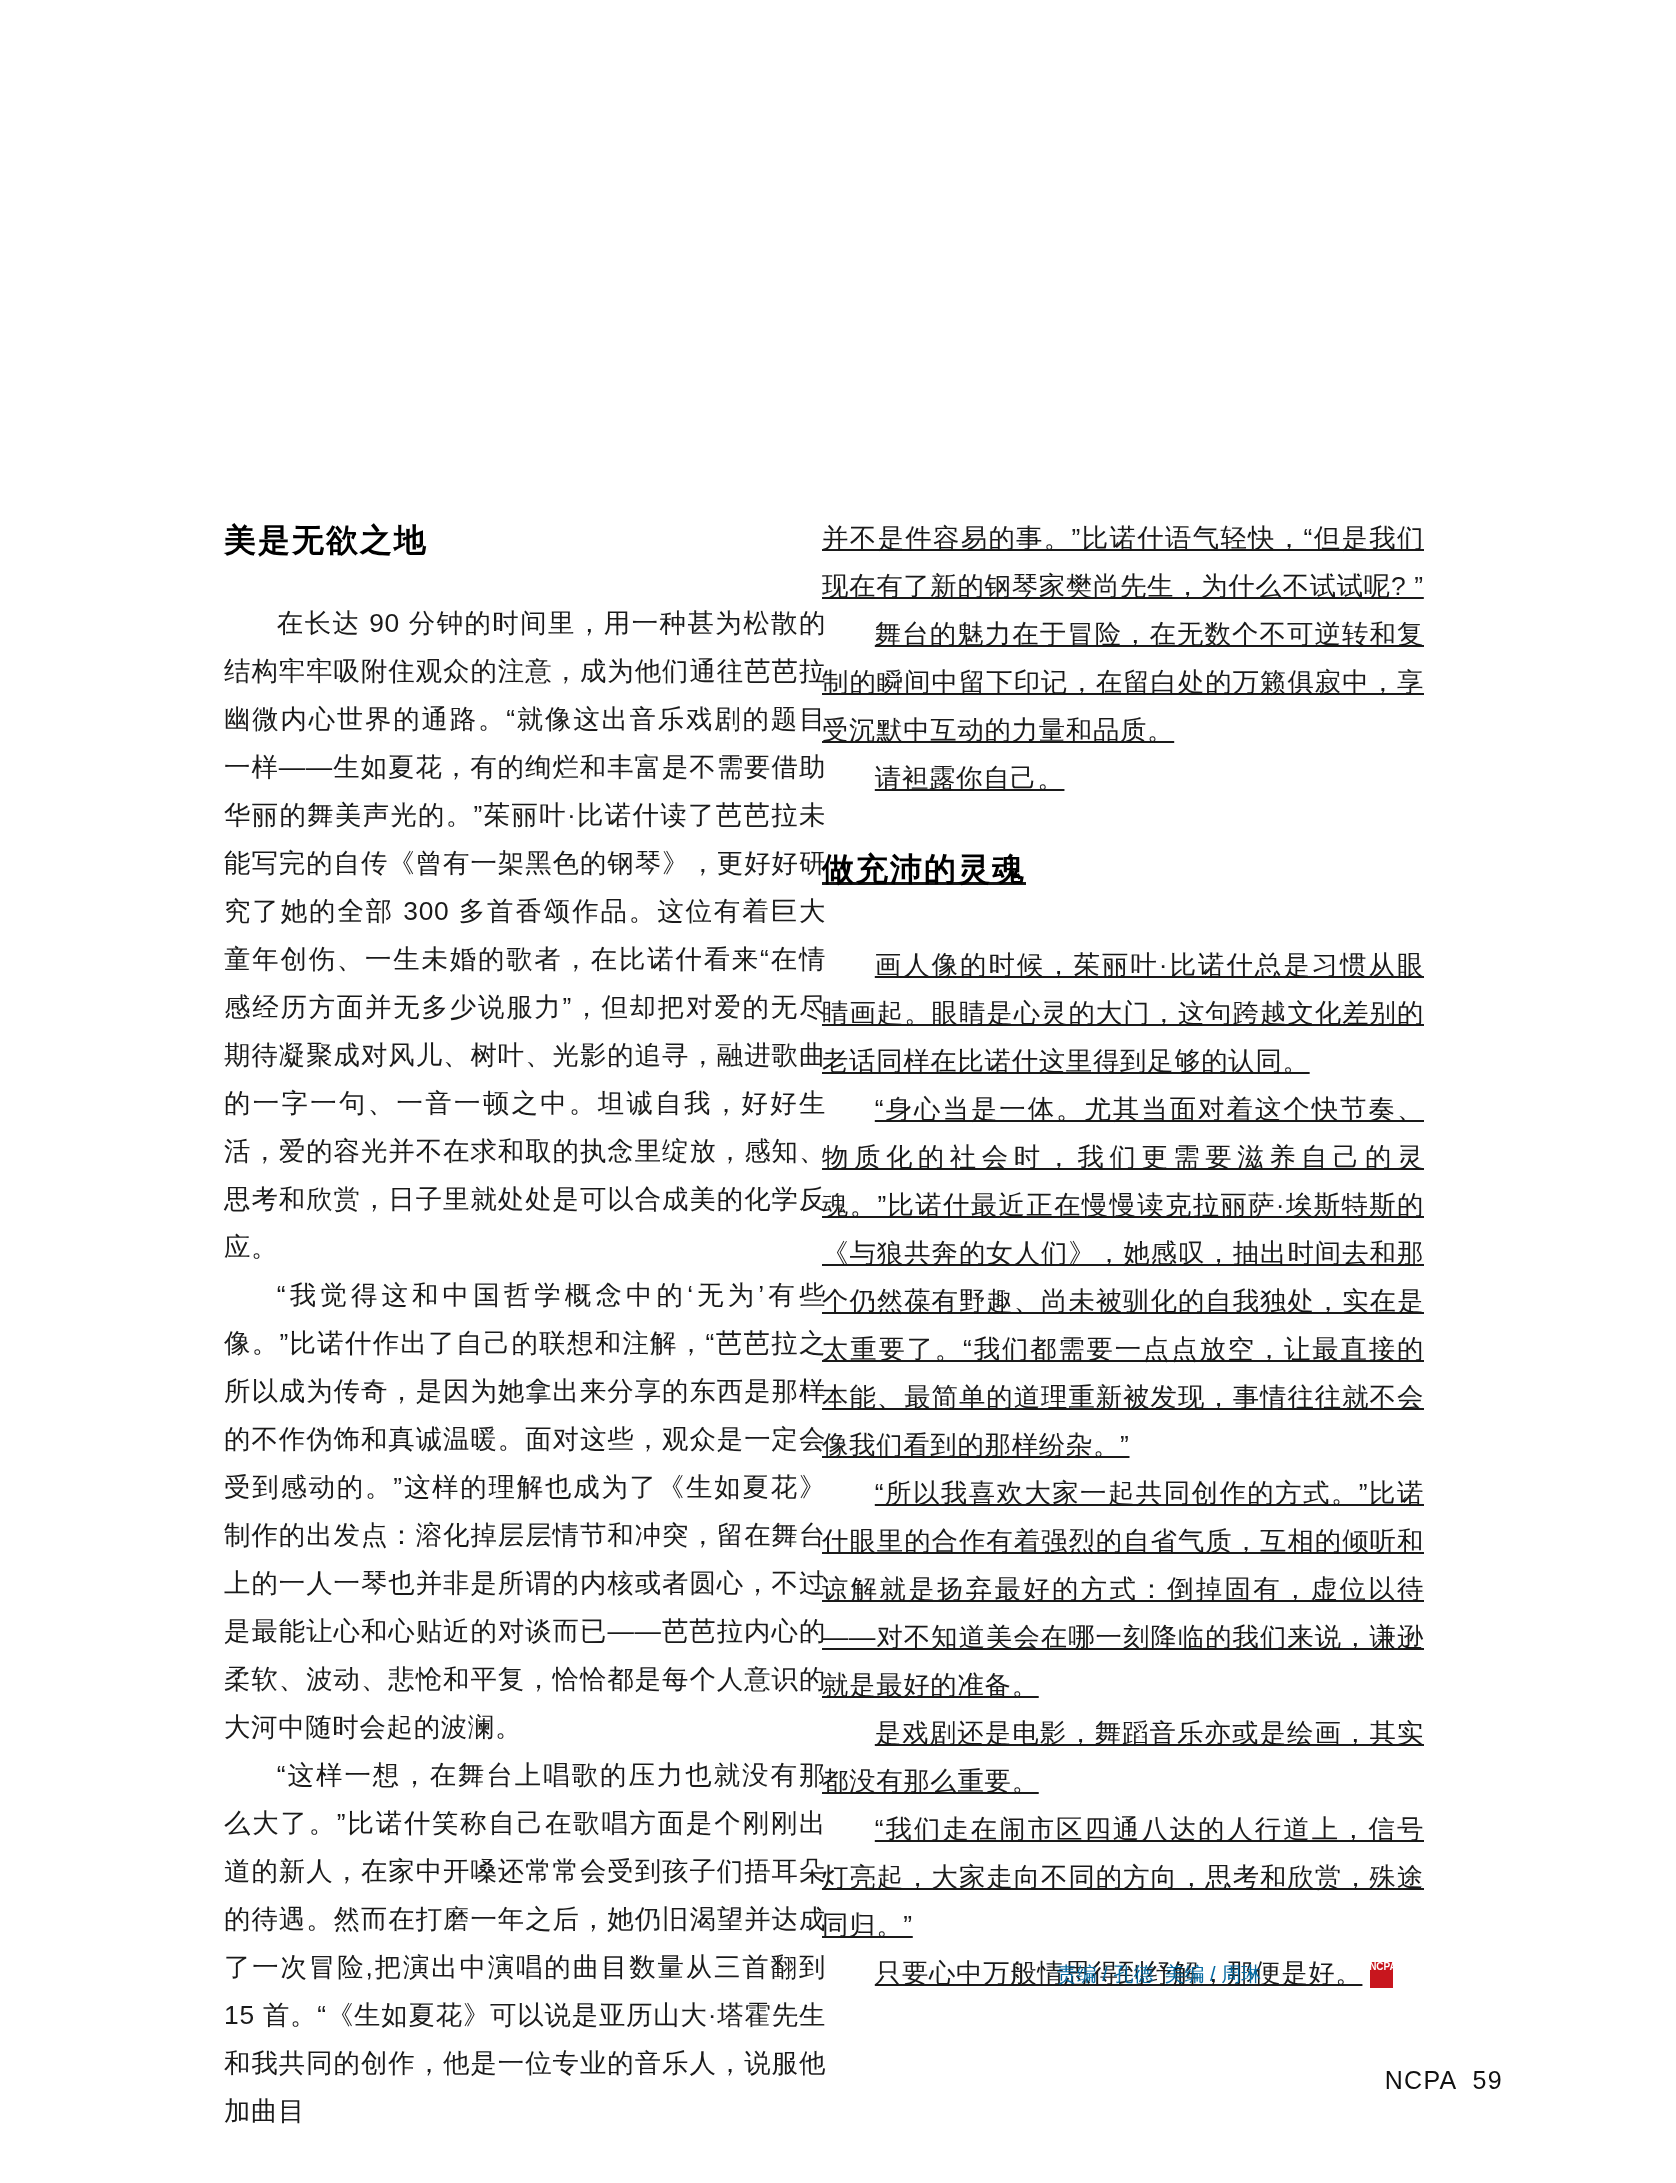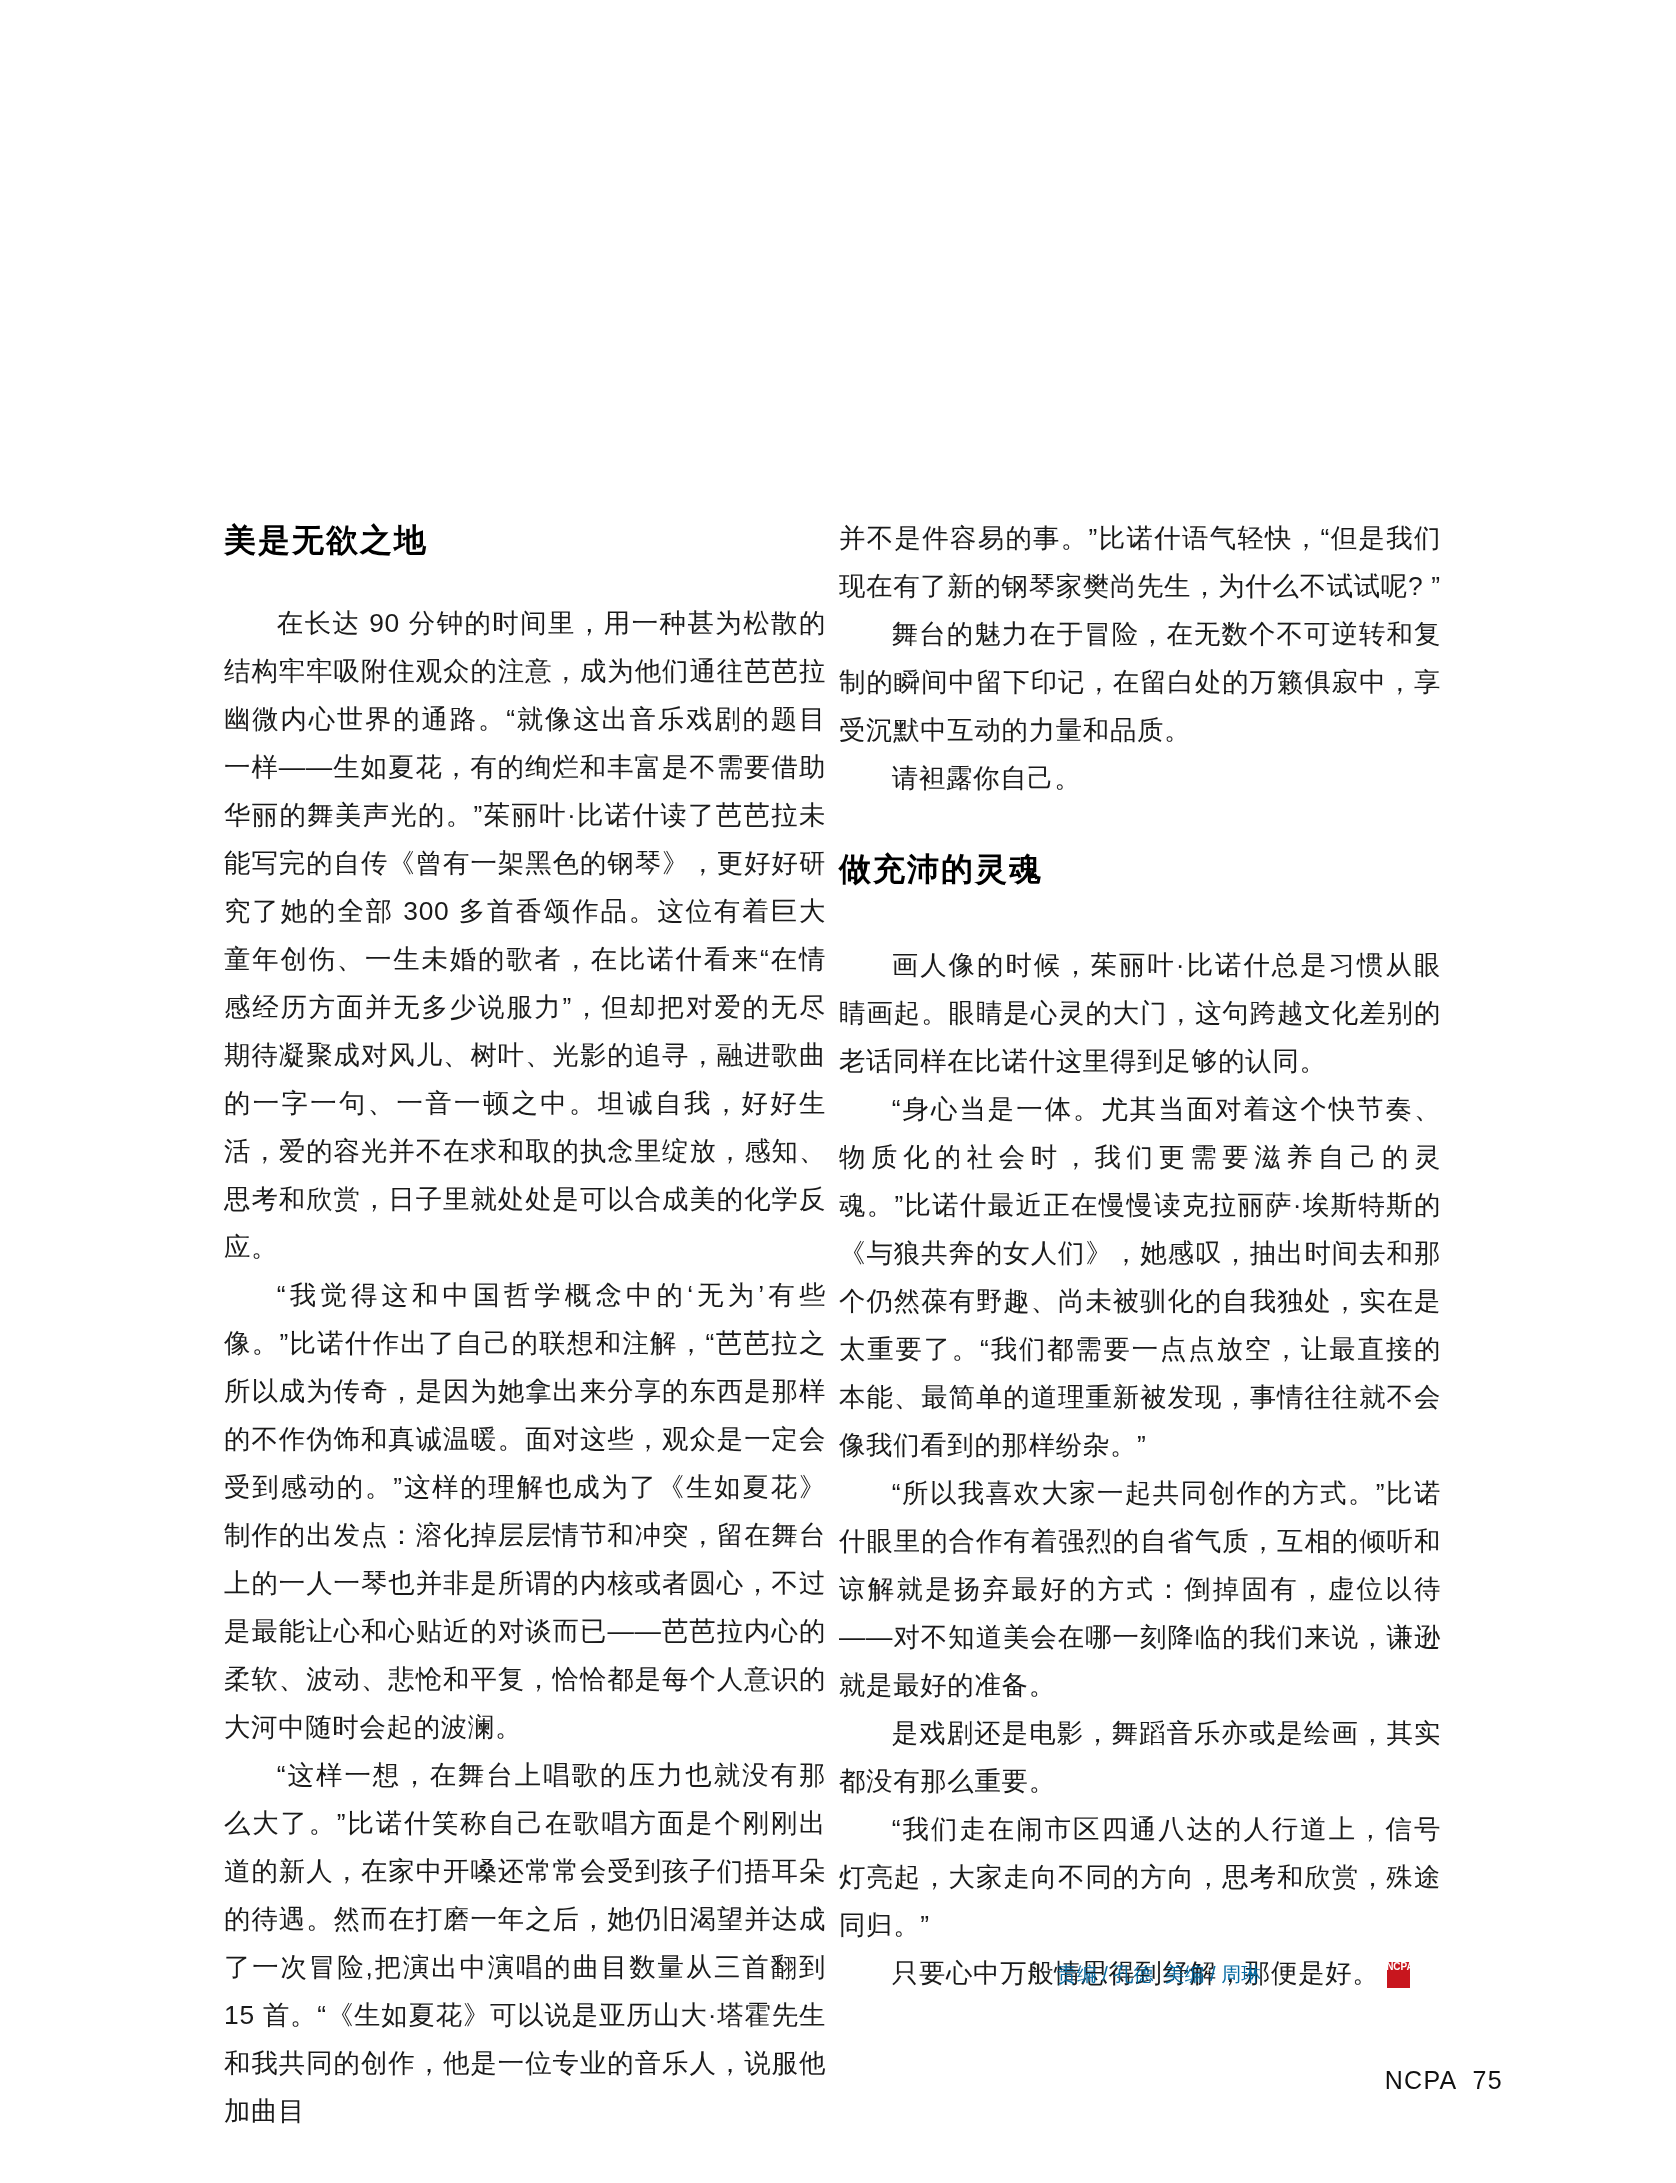--- a/index.html
+++ b/index.html
@@ -11,21 +11,21 @@
     overflow: hidden;
     font-family: "Liberation Sans", "DejaVu Sans", sans-serif;
     color: #1a1a1a;
   }
   .column {
     position: absolute;
     top: 514px;
     width: 602px;
   }
   .column-left  { left: 224px; }
-  .column-right { left: 839px; }
+  .column-right { left: 822px; text-decoration: underline; }
   .section-heading {
     margin: 0;
     padding-top: 8px;
     font-size: 32px;
     line-height: 37px;
     font-weight: bold;
     color: #000000;
     letter-spacing: 2px;
   }
   .column-left .section-heading { margin-bottom: 40px; }
@@ -110,16 +110,16 @@
     <p class="body-para indent">
       <span>只要心中万般情思得到纾解，那便是好。</span><span class="ncpa-seal">
           <span>NC</span>
           <span>PA</span>
         </span>
     </p>
   </div>
 
   <div class="credits">责编 / 孔德  美编 / 周琳</div>
 
-  <div class="page-number">NCPA  75</div>
+  <div class="page-number">NCPA  59</div>
 
 </div>
 
 
 </body></html>

